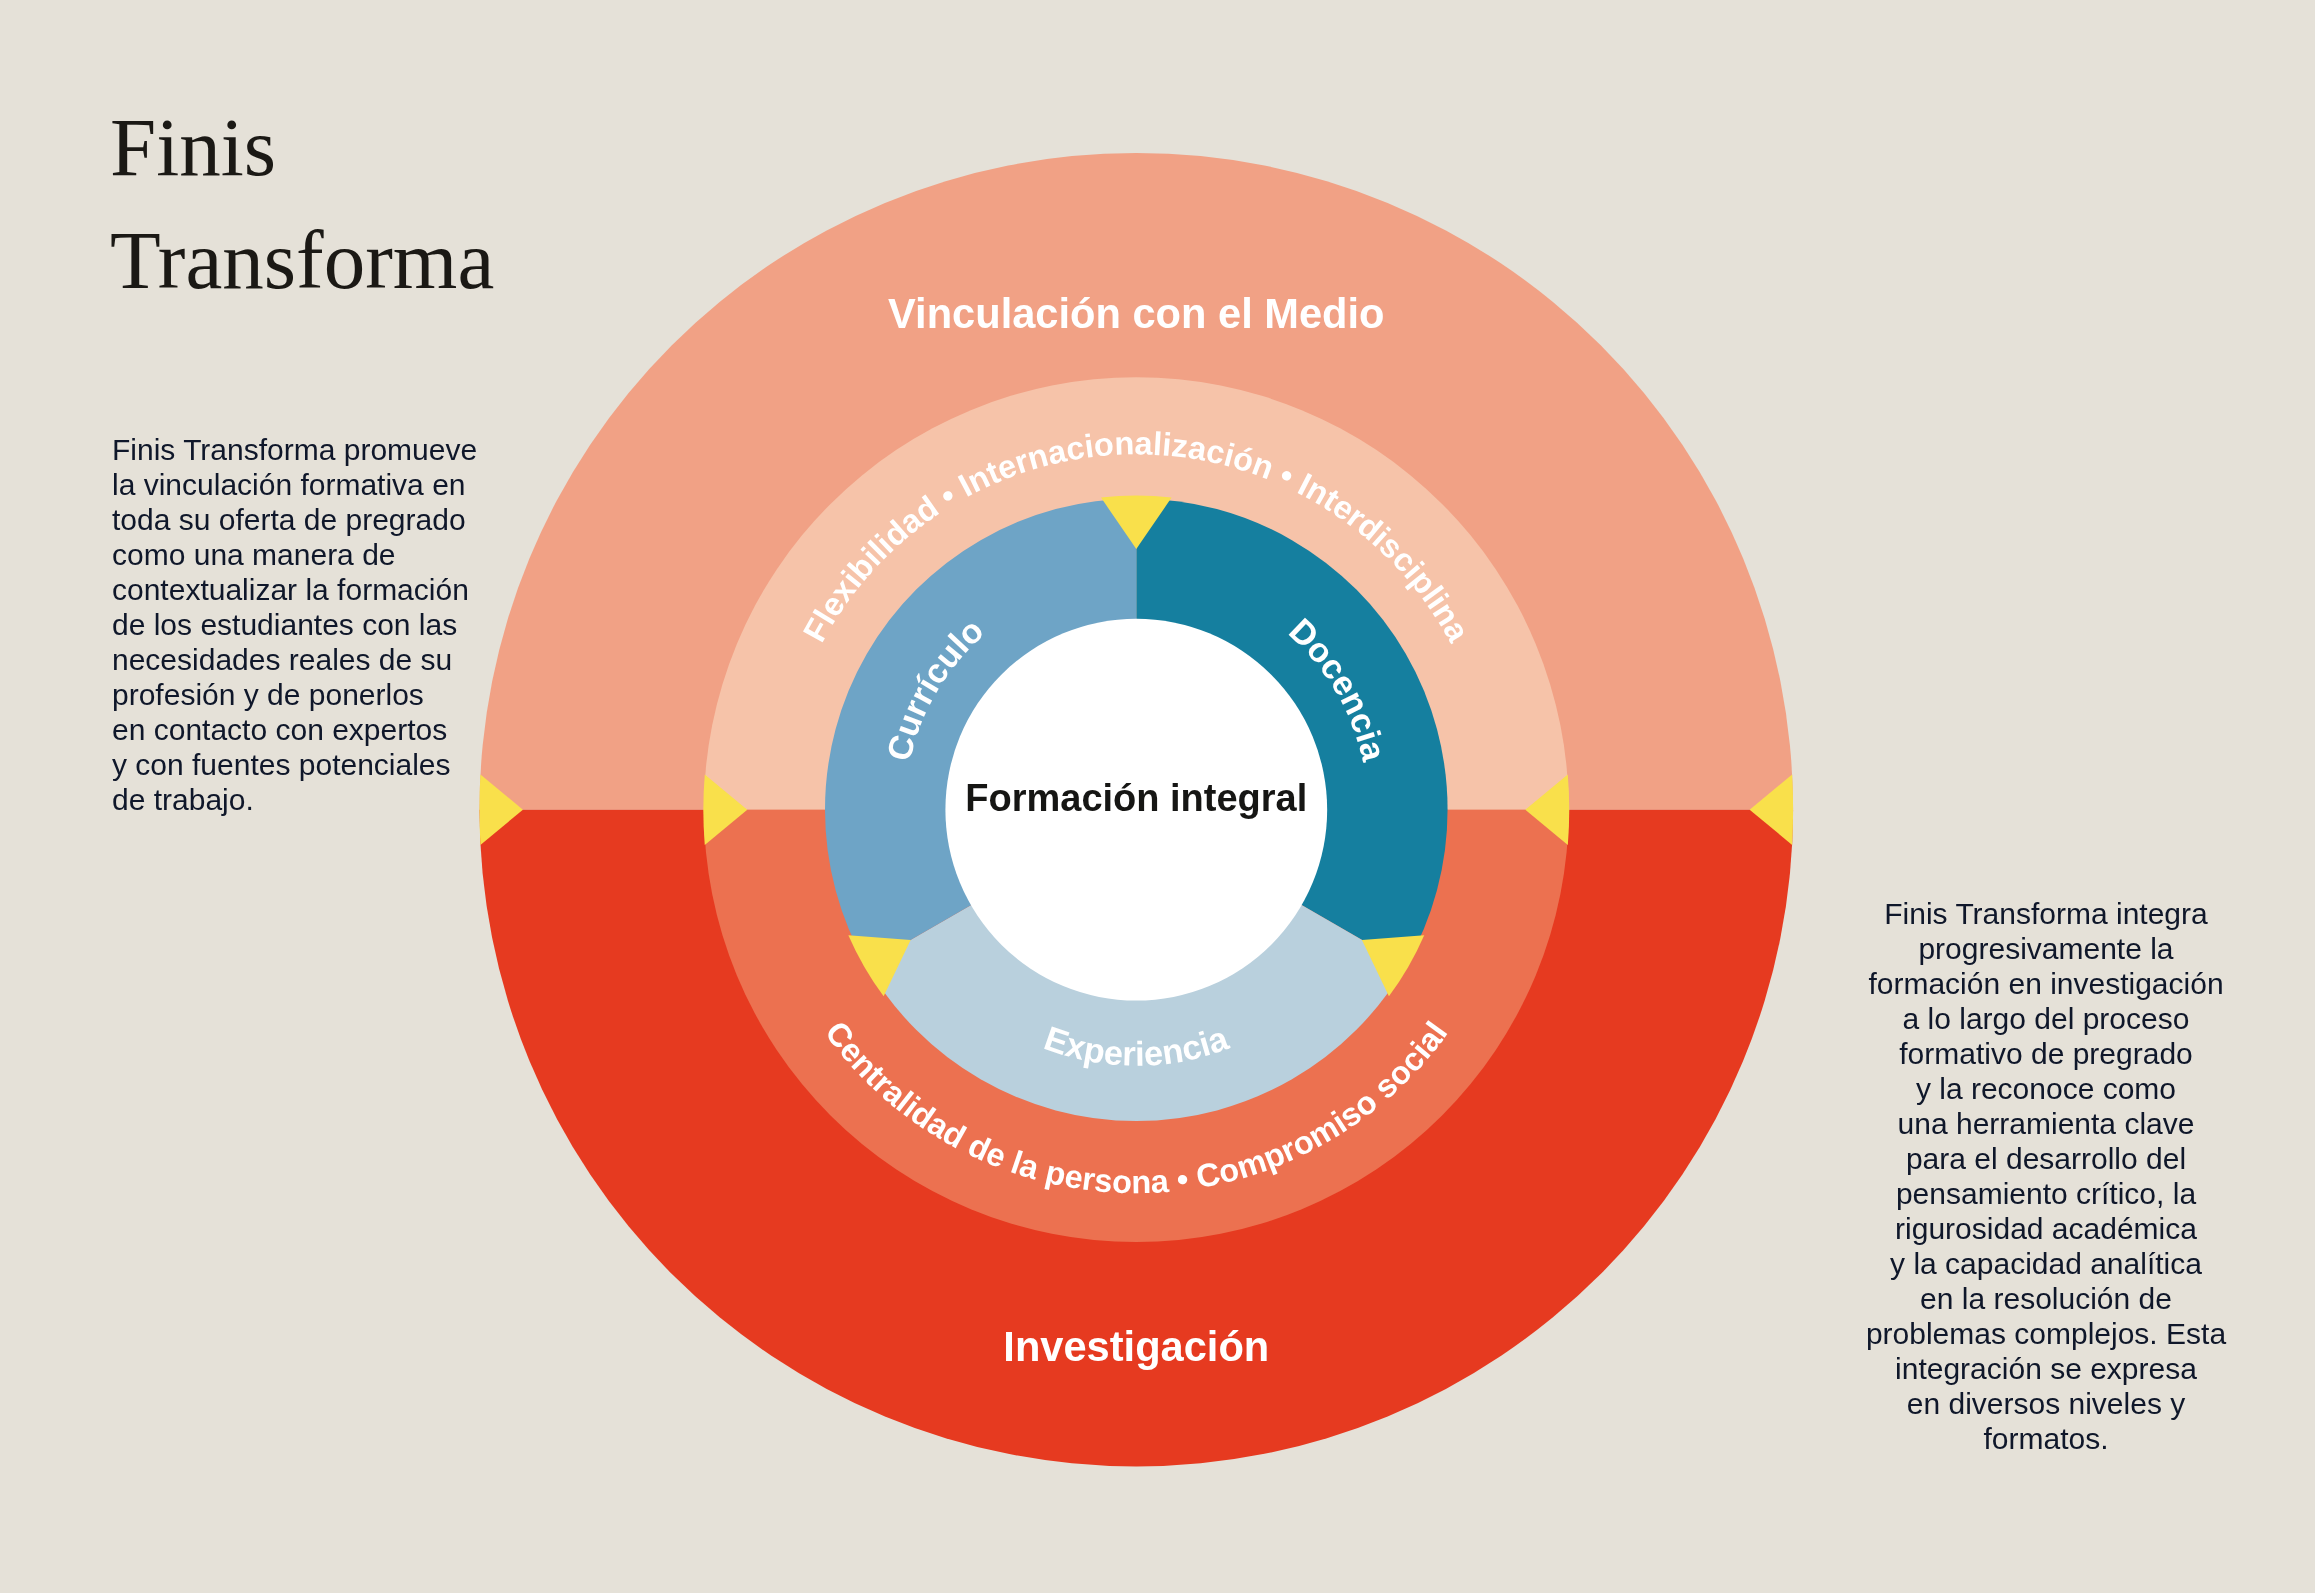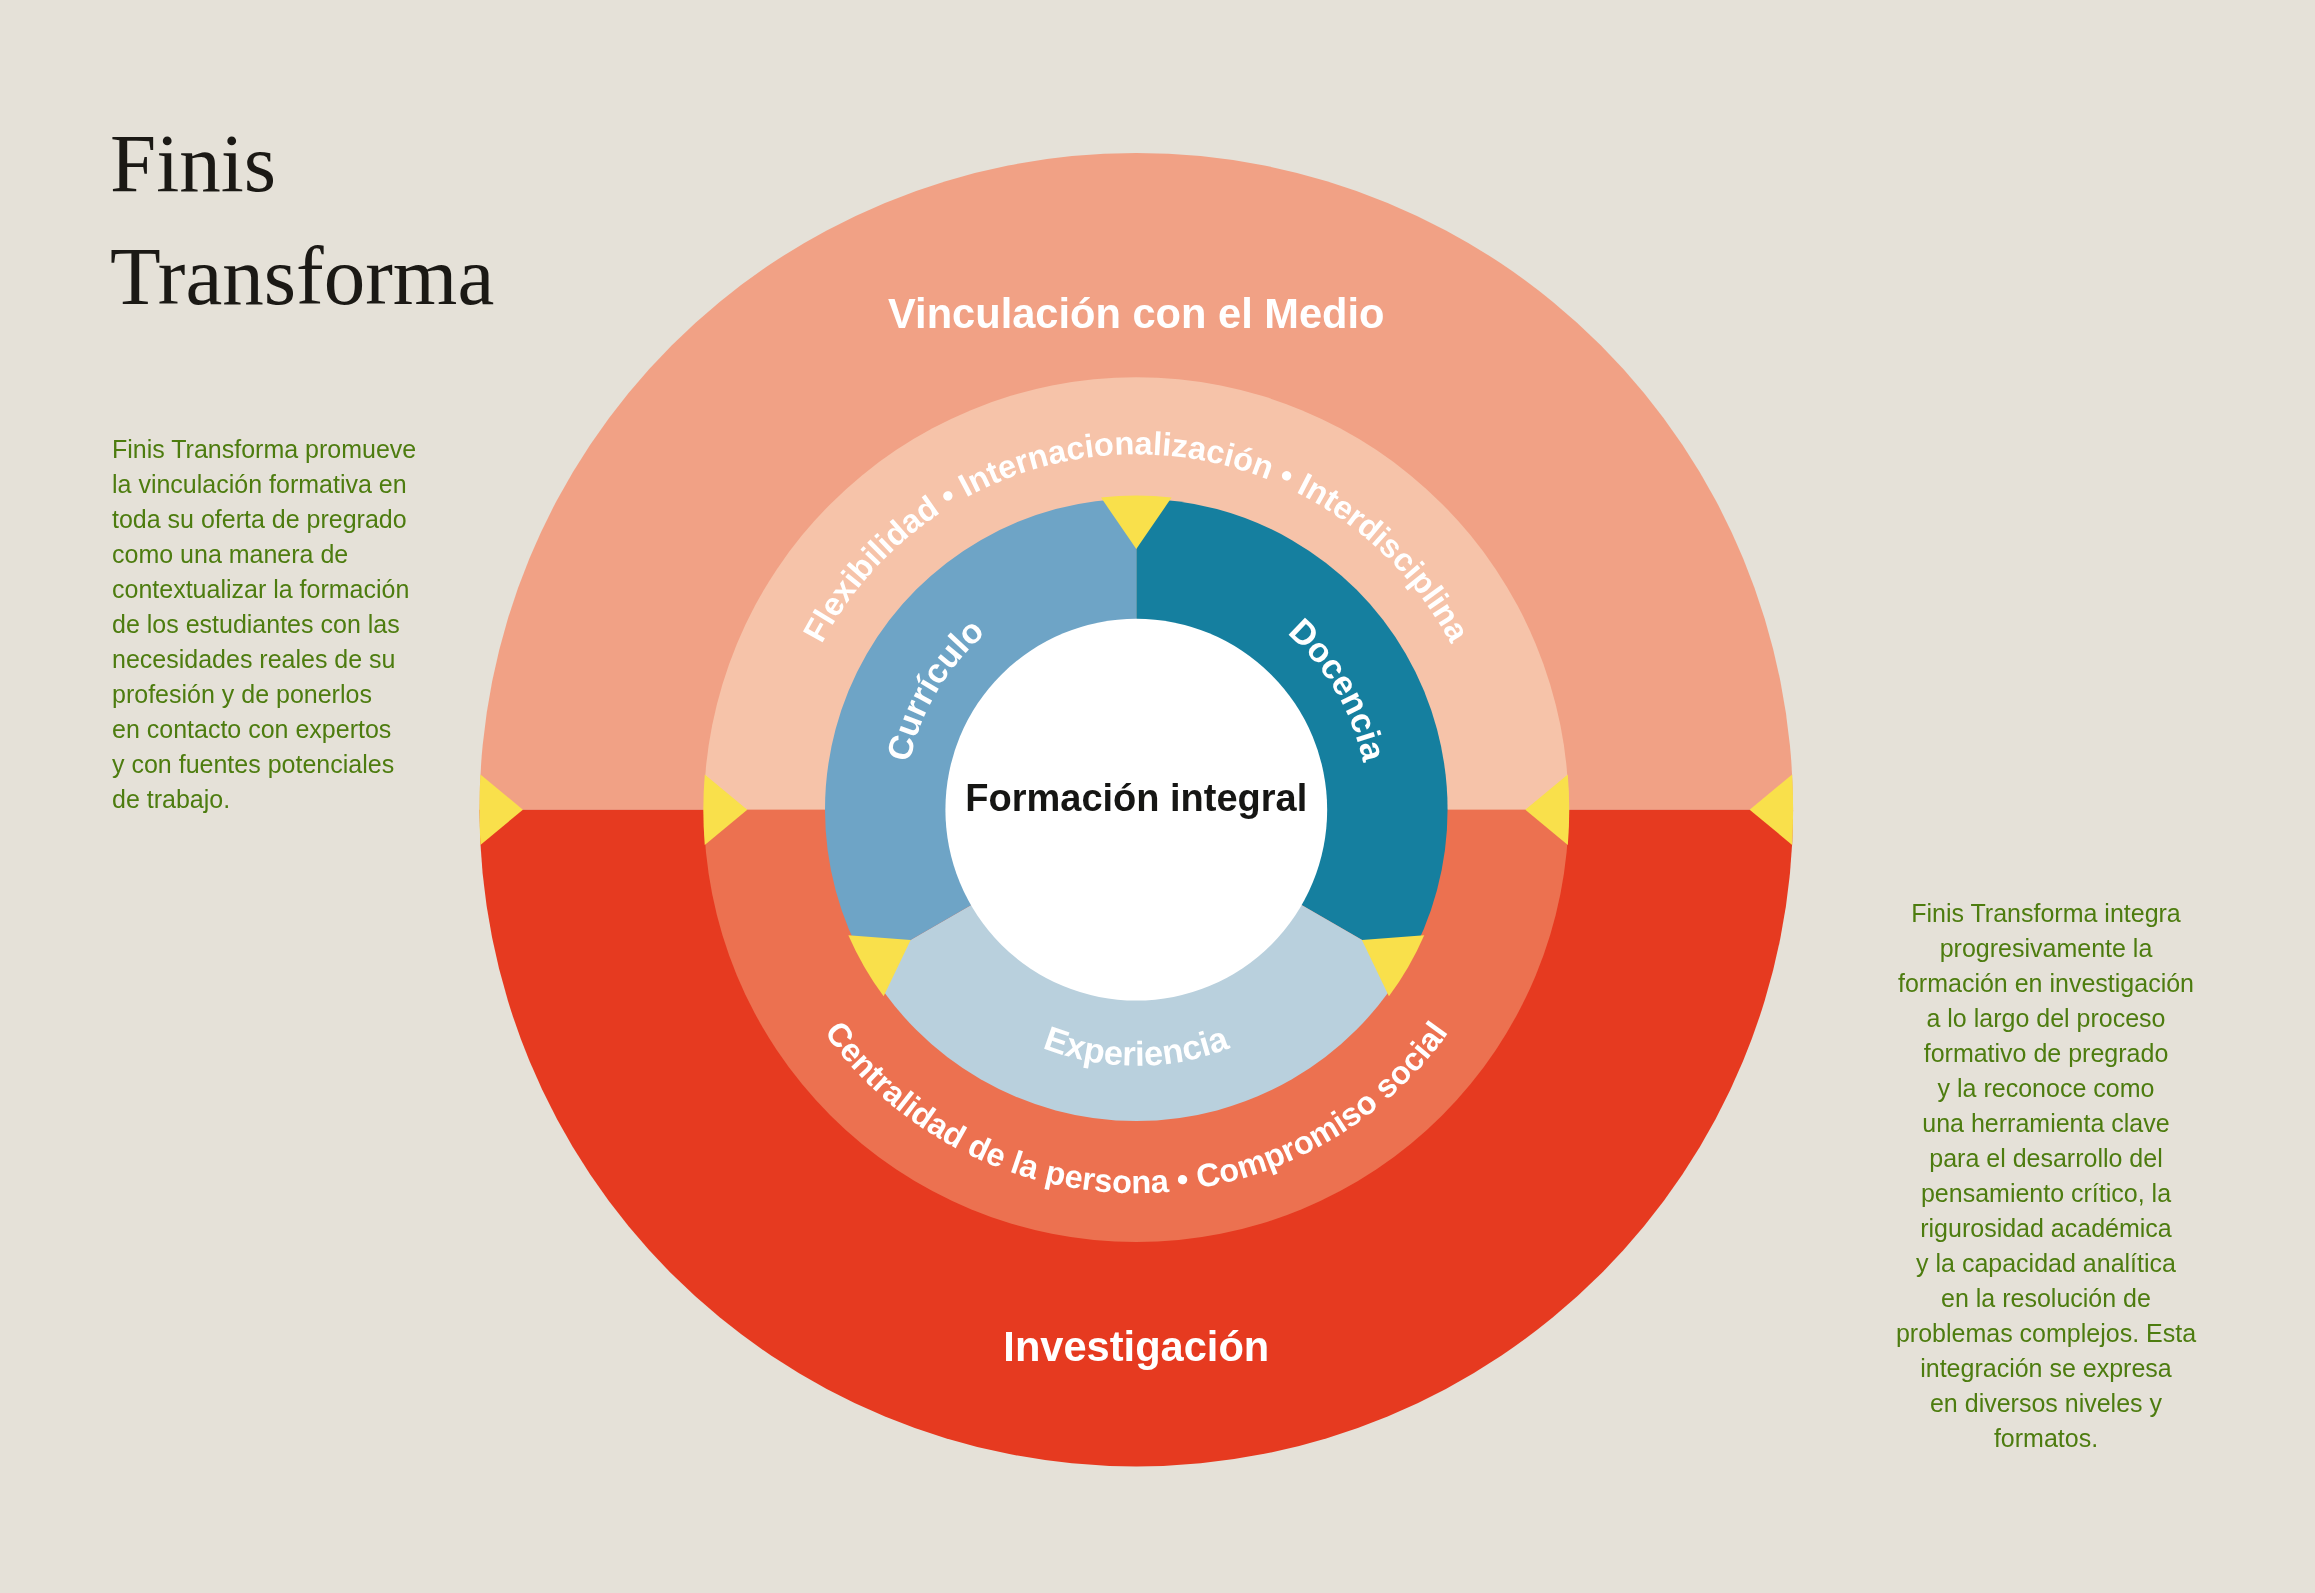--- a/index.html
+++ b/index.html
@@ -18,34 +18,34 @@
   .wheel-svg {
     position: absolute;
     left: 0;
     top: 0;
     width: 2316px;
     height: 1594px;
   }
   .page-title {
     position: absolute;
     left: 110px;
-    top: 107px;
+    top: 91px;
     font-family: "Liberation Serif", "DejaVu Serif", serif;
     font-weight: 400;
     font-size: 83px;
     line-height: 113px;
     color: #1b1915;
     white-space: pre-line;
     letter-spacing: 0px;
   }
   .intro {
     position: absolute;
-    font-size: 25px;
+    font-size: 30px;
     line-height: 35px;
-    color: #4d7c0f;
+    color: #0f172a;
     white-space: pre-line;
   }
   .intro-left {
     left: 112px;
     top: 432px;
     width: 380px;
   }
   .intro-right {
     left: 1847px;
     top: 896px;

